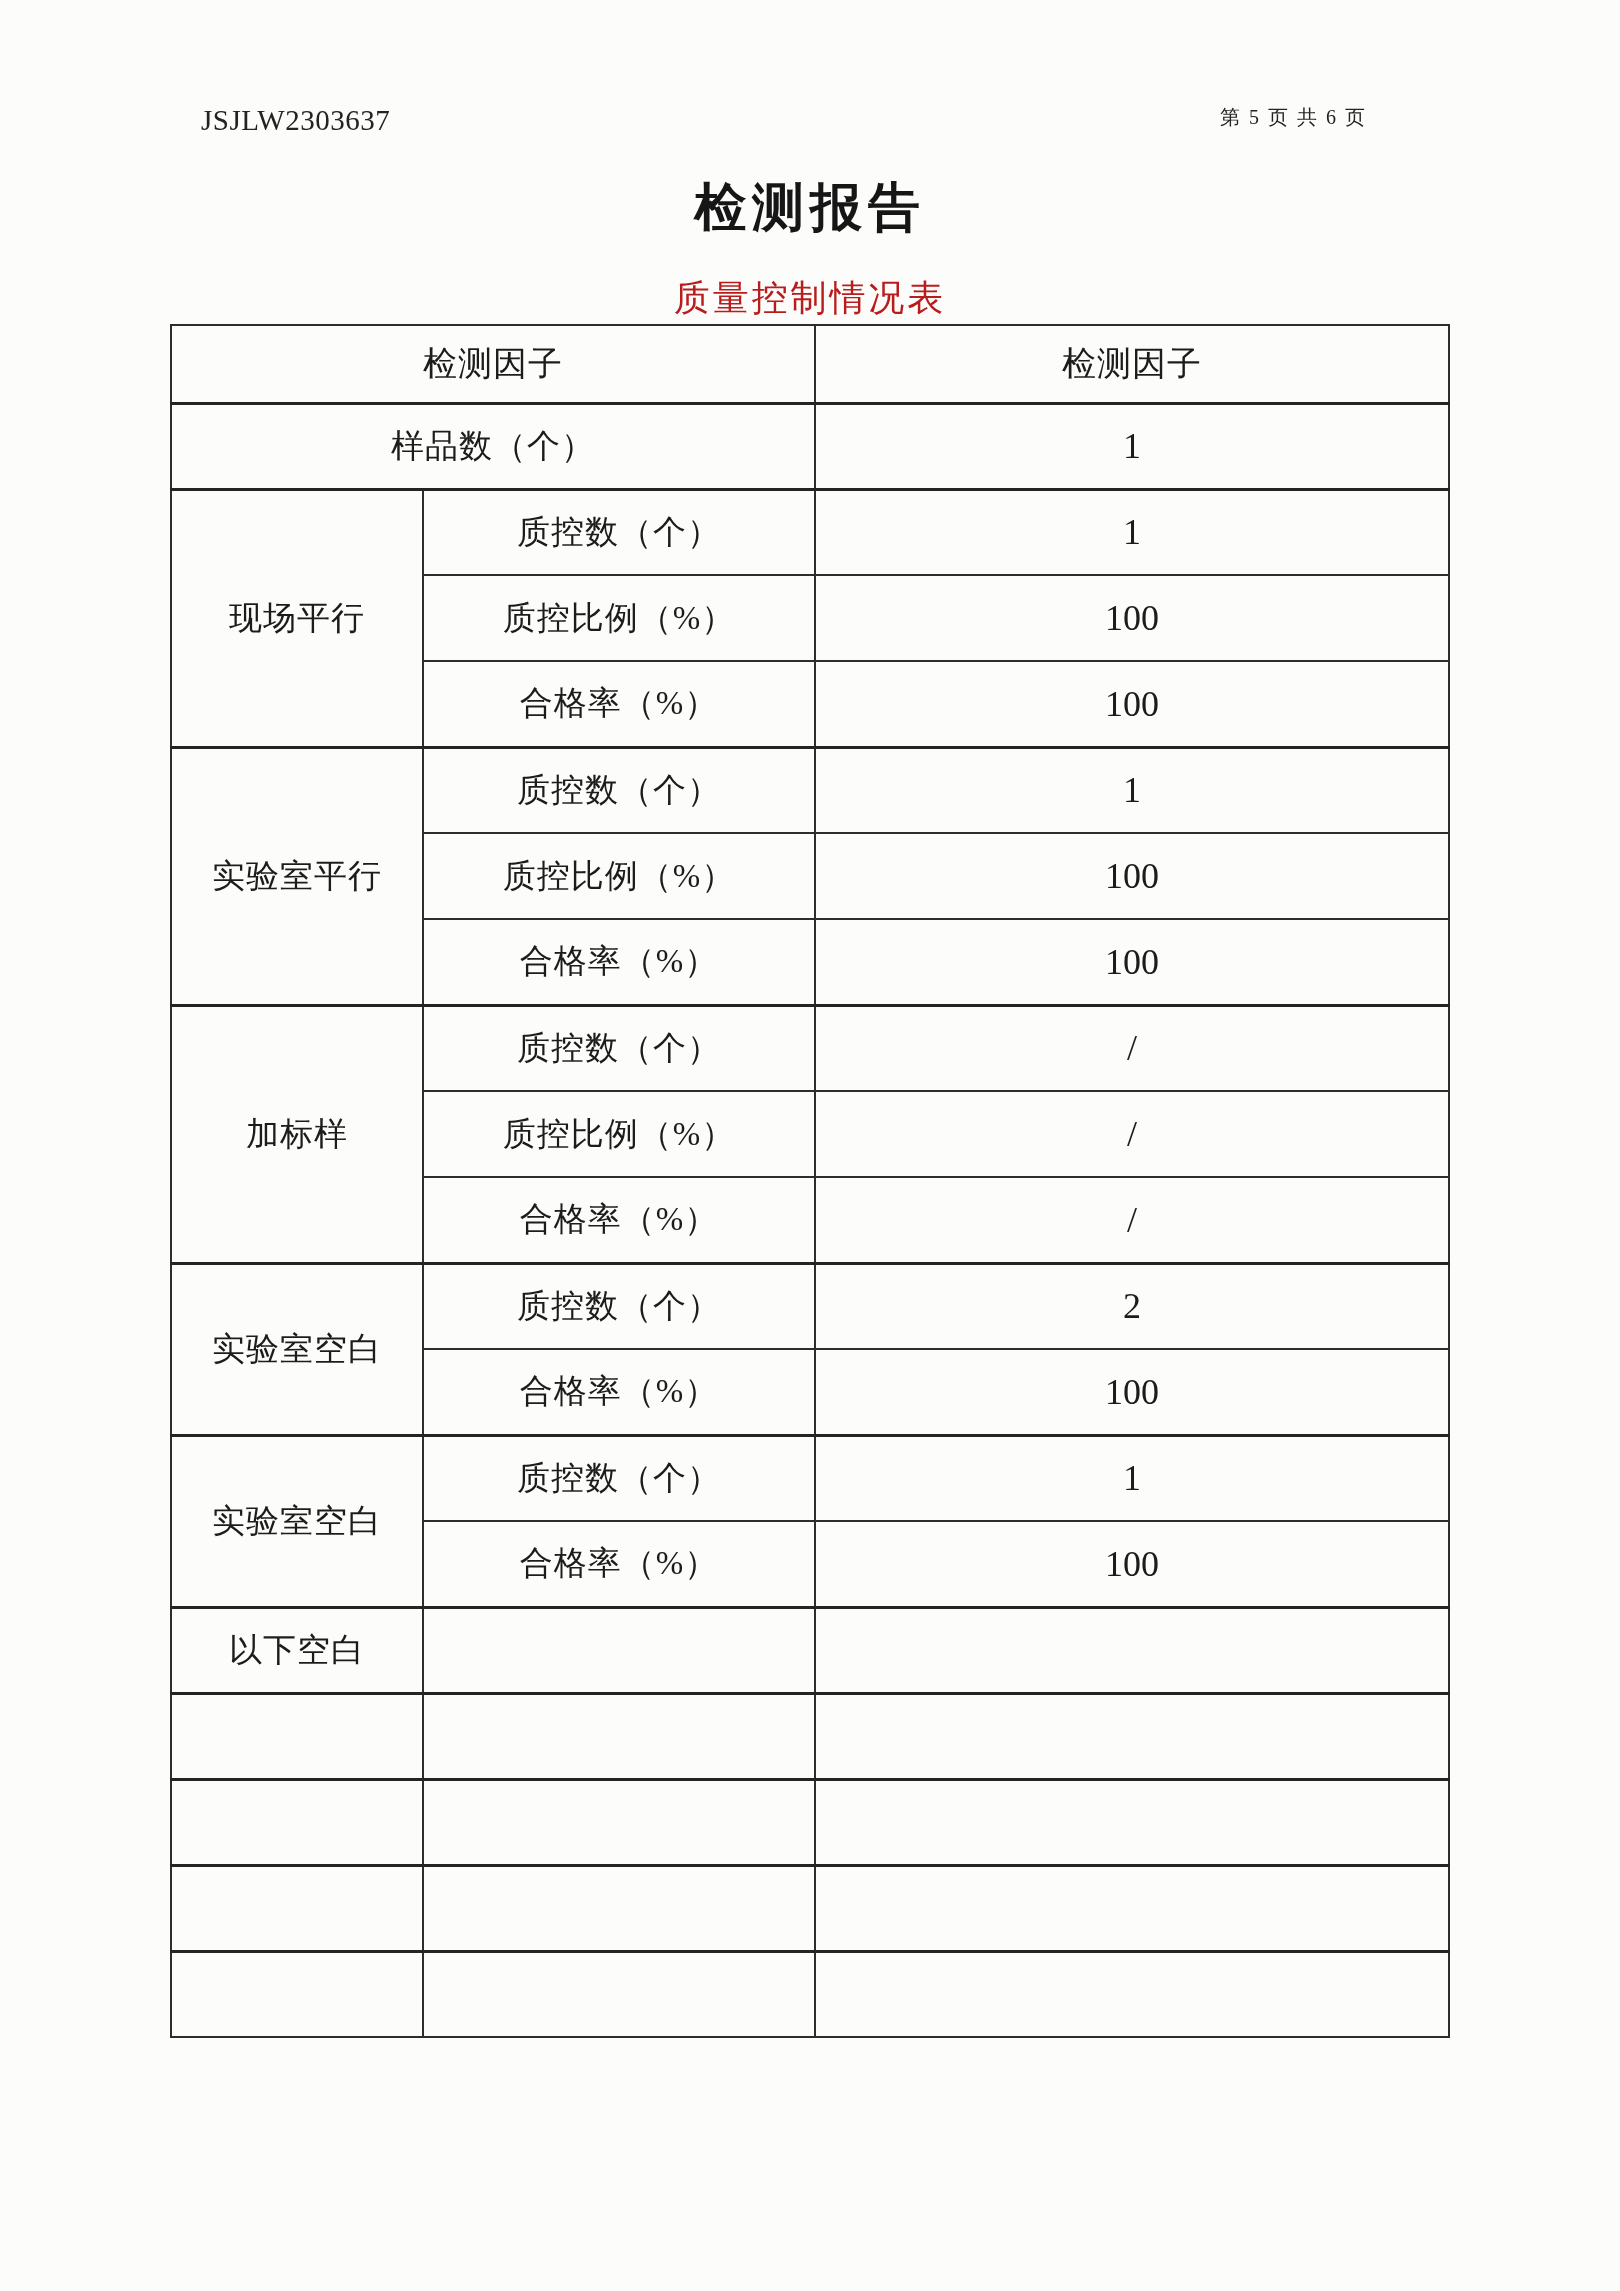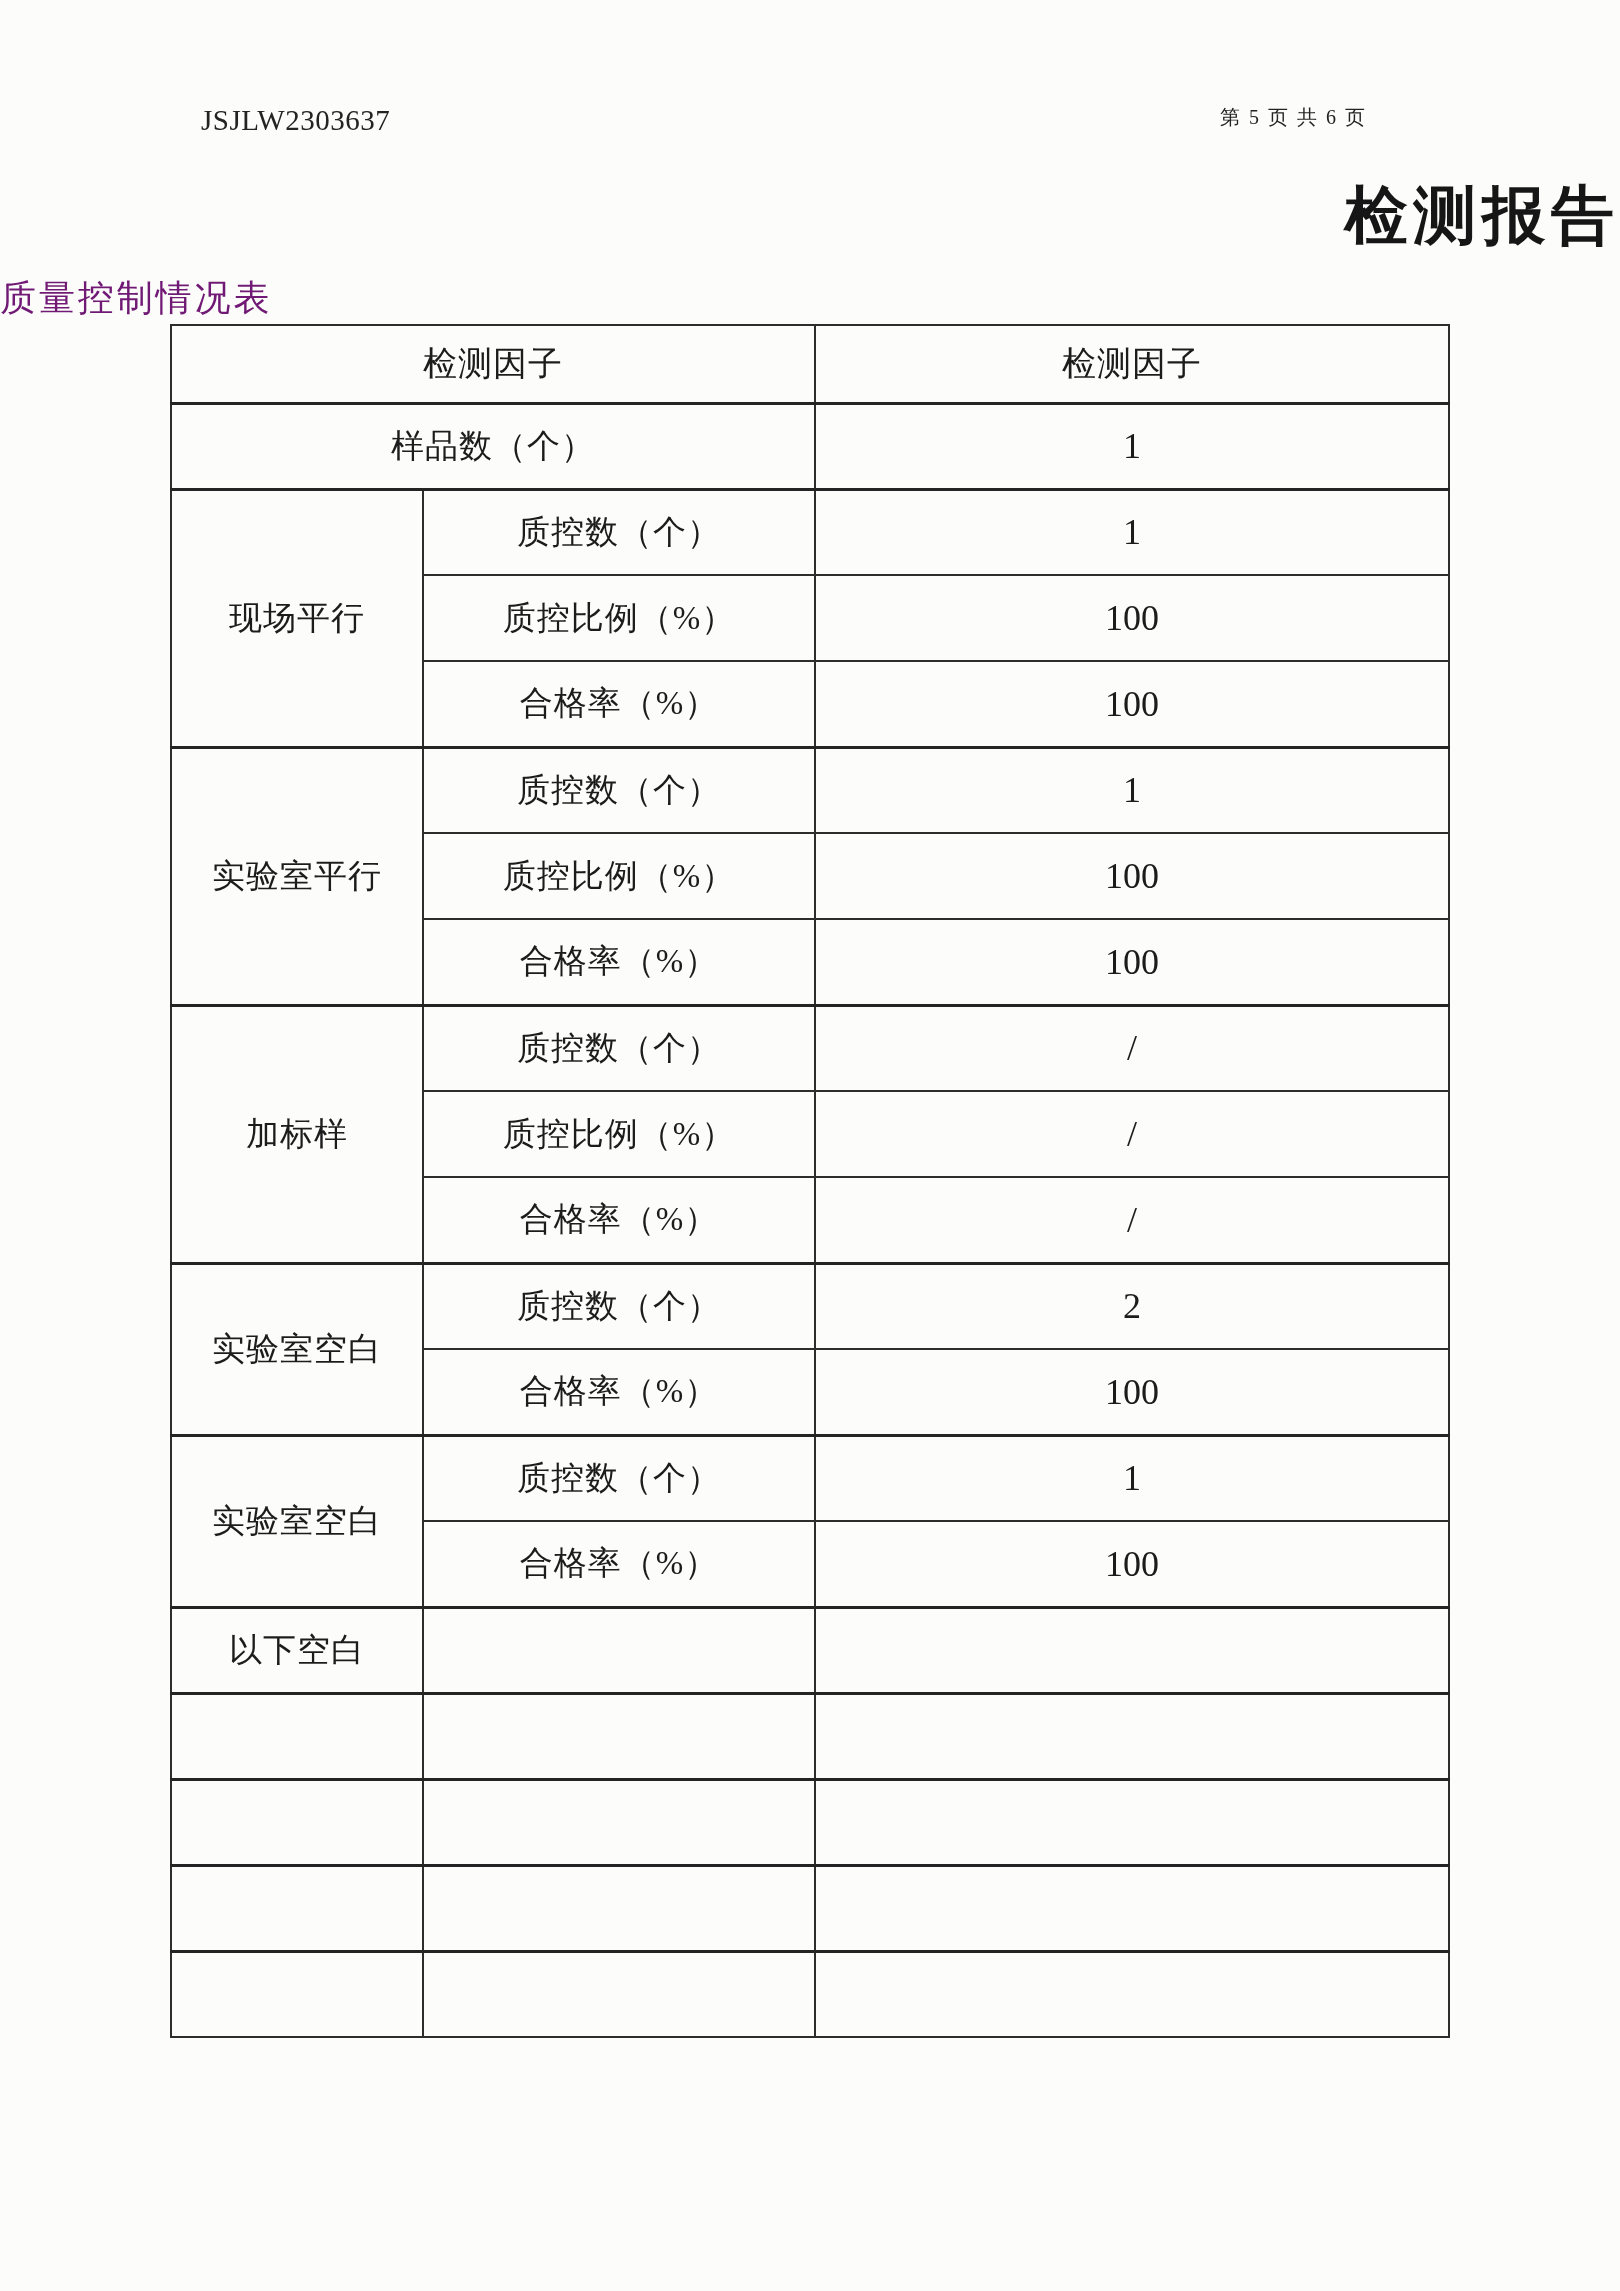--- a/index.html
+++ b/index.html
@@ -26,32 +26,33 @@
     color:#232323;
   }
   .page-info {
     font-size:20px;
     letter-spacing:2px;
     color:#232323;
   }
   .doc-title {
     position:absolute;
     top:173px; left:0; width:100%;
-    text-align:right;
-    font-size:63px;
+    text-align:center;
+    font-size:52px;
     font-weight:bold;
     letter-spacing:5.9px;
     color:#161616;
   }
   .doc-subtitle {
     position:absolute;
     top:274px; left:0; width:100%;
+    text-align:center;
     font-size:36px;
     letter-spacing:2.9px;
-    color:#701a75;
+    color:#b91c1c;
   }
   table.qc-table {
     position:absolute;
     left:170px; top:324px;
     width:1278px;
     border-collapse:collapse;
     table-layout:fixed;
     padding-left:44px;
   }
   .qc-table td {

